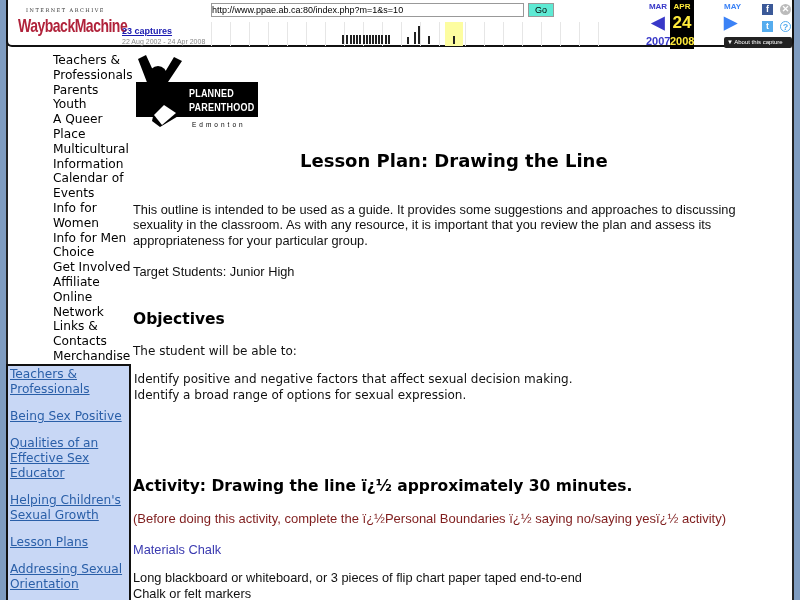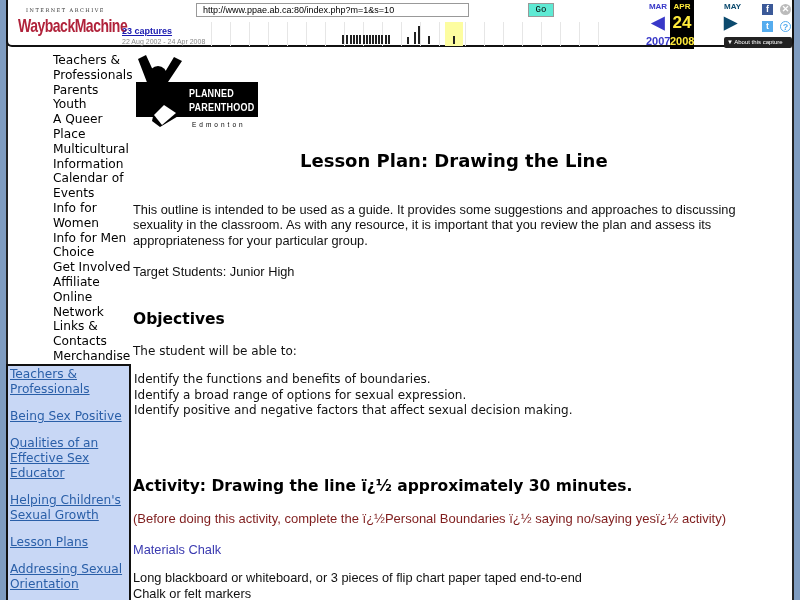--- a/index.html
+++ b/index.html
@@ -6,34 +6,34 @@
   html, body { width: 800px; height: 600px; overflow: hidden; background: #7f9cc0; font-family: "DejaVu Sans", sans-serif; }
   #frame { position: absolute; left: 6px; top: 0; width: 788px; height: 600px; background: #fff; border-left: 2px solid #222; border-right: 2px solid #222; }
 
   
   #wb { position: absolute; left: 6px; top: 0; width: 788px; height: 47px; background: #fff; border: 2px solid #111; border-top: none; border-radius: 0 0 6px 6px; z-index: 5; }
   #wb-logo { position: absolute; left: 10px; top: 4px; width: 95px; height: 38px; text-align: center; }
   #wb-logo .ia { font-family: "DejaVu Serif", serif; font-size: 5px; letter-spacing: 1.5px; color: #333; margin-top: 3px; }
   #wb-logo .wm { font-family: "Liberation Sans", sans-serif; font-weight: bold; font-size: 14px; color: #b0223a; letter-spacing: -0.5px; line-height: 16px; transform: scaleY(1.3); margin-top: 4px; }
   #wb-caps { position: absolute; left: 114px; top: 26px; font-family: "Liberation Sans", sans-serif; font-size: 9px; color: #1a1ab0; text-decoration: underline; font-weight: bold; }
   #wb-range { position: absolute; left: 114px; top: 38px; font-family: "Liberation Sans", sans-serif; font-size: 7px; color: #888; }
-  #wb-url { position: absolute; left: 188px; top: 3px; width: 273px; height: 14px; border: 1px solid #999; font-family: "Liberation Sans", sans-serif; font-size: 9px; padding: 1px 6px; background: #fff; color: #000; }
-  #wb-go { position: absolute; left: 520px; top: 3px; width: 26px; height: 14px; border: 1px solid #999; background: #5eead4; font-family: Liberation Mono, monospace; font-size: 9px; text-align: center; line-height: 12px; }
+  #wb-url { position: absolute; left: 203px; top: 3px; width: 313px; height: 14px; border: 1px solid #999; font-family: "Liberation Sans", sans-serif; font-size: 9px; padding: 1px 0; background: #fff; color: #000; }
+  #wb-go { position: absolute; left: 520px; top: 3px; width: 26px; height: 14px; border: 1px solid #999; background: #5eead4; font-family: Liberation Sans, sans-serif; font-size: 9px; text-align: center; line-height: 12px; }
   #wb-hist { position: absolute; left: 203px; top: 22px; width: 430px; height: 24px; }
   .hcell { position: absolute; top: 0; width: 19px; height: 24px; border-left: 1px solid #e6e6e6; }
   .hbar { position: absolute; bottom: 2px; width: 2px; background: #222; }
   .hhl { position: absolute; top: 0; height: 24px; background: #fdfda0; }
   #wb-cal { position: absolute; left: 636px; top: 0; width: 88px; height: 47px; font-family: "Liberation Sans", sans-serif; font-weight: bold; }
   .mcol { position: absolute; top: 0; width: 24px; height: 49px; text-align: center; }
   .mcol .mon { font-size: 8px; margin-top: 2px; }
   .mcol .yr { position: absolute; bottom: 2px; width: 100%; font-size: 11px; }
   .mcol .mid { font-size: 17px; line-height: 20px; margin-top: 2px; }
   #cal-prev { left: 2px; color: #3838c8; }
   #cal-cur { left: 26px; background: #000; color: #ffeb3b; }
-  #cal-next { left: 50px; color: #0c4a6e; padding-left: 30px; }
+  #cal-next { left: 50px; color: #3b82f6; padding-left: 30px; }
   #wb-soc { position: absolute; left: 752px; top: 4px; width: 34px; }
   .soc { position: absolute; width: 11px; height: 11px; font-family: "Liberation Sans", sans-serif; font-size: 9px; font-weight: bold; text-align: center; line-height: 11px; }
   #fb { left: 2px; top: 0; background: #3b5998; color: #fff; }
   #tw { left: 2px; top: 17px; background: #55acee; color: #fff; }
   #cls { left: 20px; top: 0; background: #bbb; color: #fff; border-radius: 50%; }
   #hlp { left: 20px; top: 17px; border: 1px solid #55acee; color: #55acee; border-radius: 50%; }
   #wb-about { position: absolute; left: 724px; top: 37px; width: 68px; height: 11px; background: #222; color: #fff; font-family: "Liberation Sans", sans-serif; font-size: 6px; line-height: 11px; padding-left: 3px; border-radius: 2px; z-index: 6; }
 
   
   #topnav { position: absolute; left: 53px; top: 53px; width: 80px; font-family: "DejaVu Sans", sans-serif; font-size: 12.2px; line-height: 14.8px; color: #000; }
@@ -188,23 +188,23 @@
   </div>
   <div class="city">Edmonton</div>
 </div>
 
 <div id="title">Lesson Plan: Drawing the Line</div>
 <div id="intro">This outline is intended to be used as a guide. It provides some suggestions and approaches to discussing sexuality in the classroom. As with any resource, it is important that you review the plan and assess its appropriateness for your particular group.</div>
 <div id="target">Target Students: Junior High</div>
 <div id="obj-h">Objectives</div>
 <div id="obj-intro">The student will be able to:</div>
 <div id="obj-list">
-  <div class="li"><span class="num">1.</span><span>Identify the functions and benefits of boundaries.</span></div>
+  <div class="li"><span class="num">1.</span></div>
+  <div class="li"><span class="num">3.</span><span>Identify positive and negative factors that affect sexual decision making.</span></div>
   <div class="li"><span class="num">2.</span><span>Identify a broad range of options for sexual expression.</span></div>
-  <div class="li"><span class="num">3.</span><span>Identify positive and negative factors that affect sexual decision making.</span></div>
 </div>
 <div id="act-h">Activity: Drawing the line ï¿½ approximately 30 minutes.</div>
 <div id="act-note">(Before doing this activity, complete the ï¿½Personal Boundaries ï¿½ saying no/saying yesï¿½ activity)</div>
 <div id="mat-h">Materials Chalk</div>
 <div id="mat-list">
   <div class="li">Long blackboard or whiteboard, or 3 pieces of flip chart paper taped end-to-end</div>
   <div class="li">Chalk or felt markers</div>
 </div>
 
 <div id="sidepanel">

